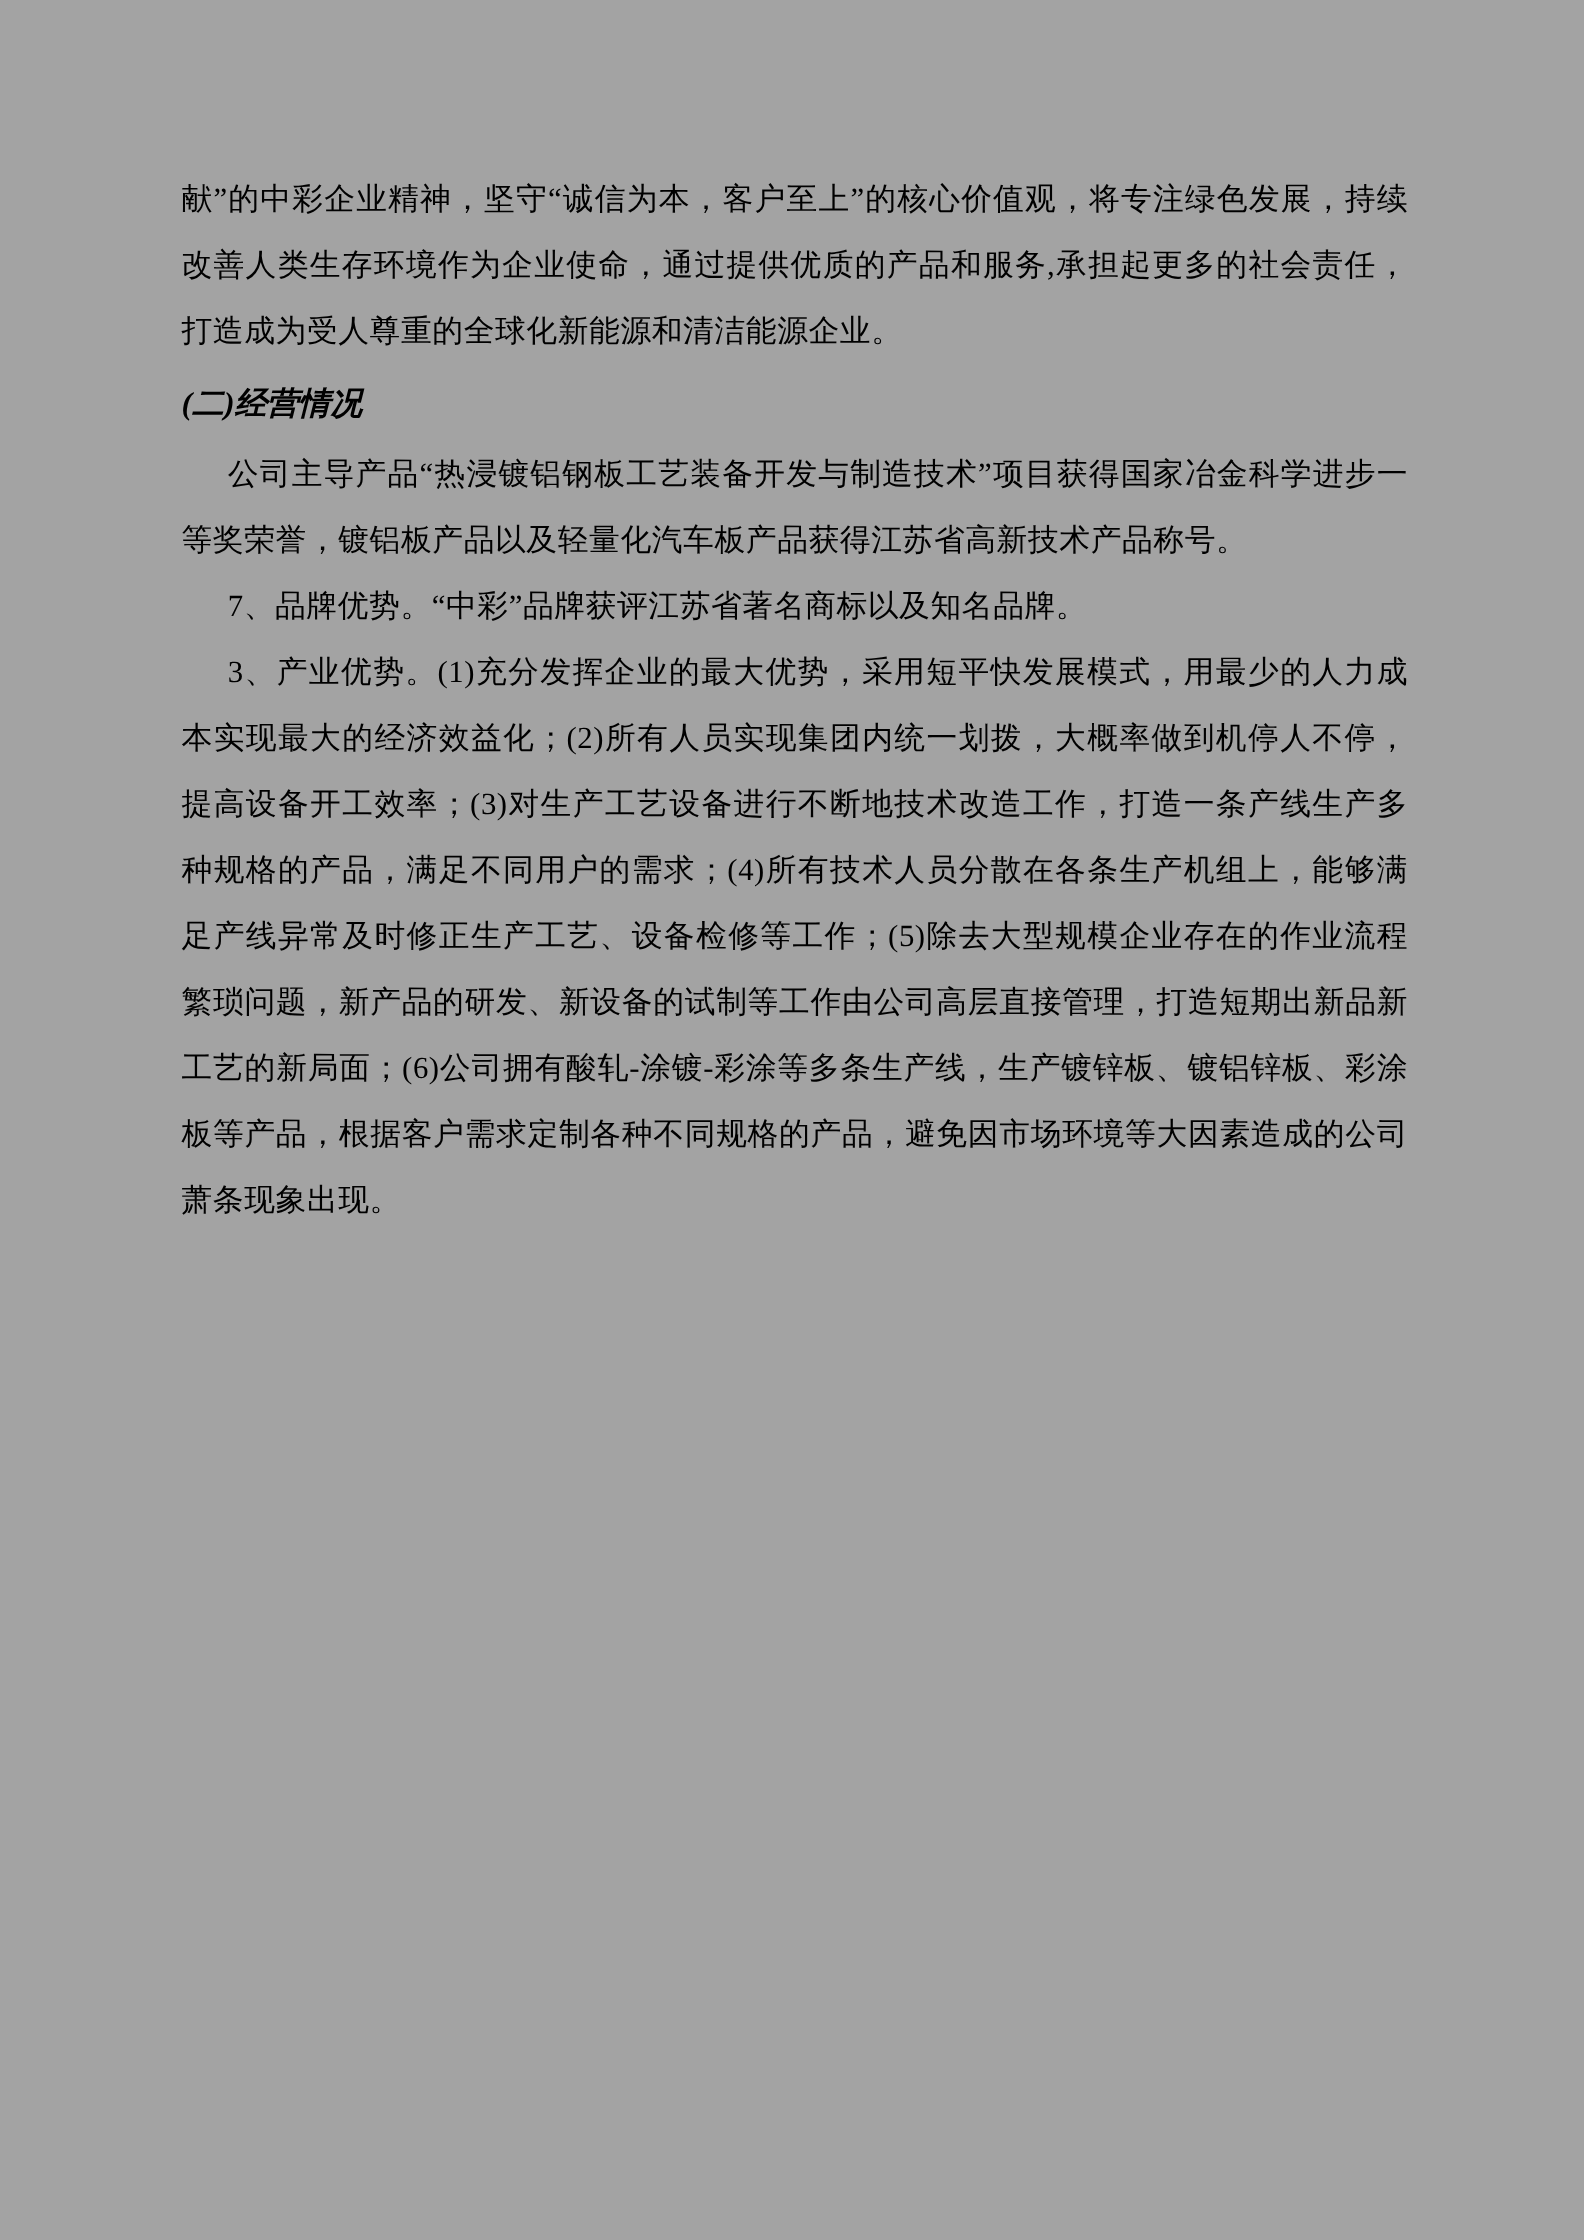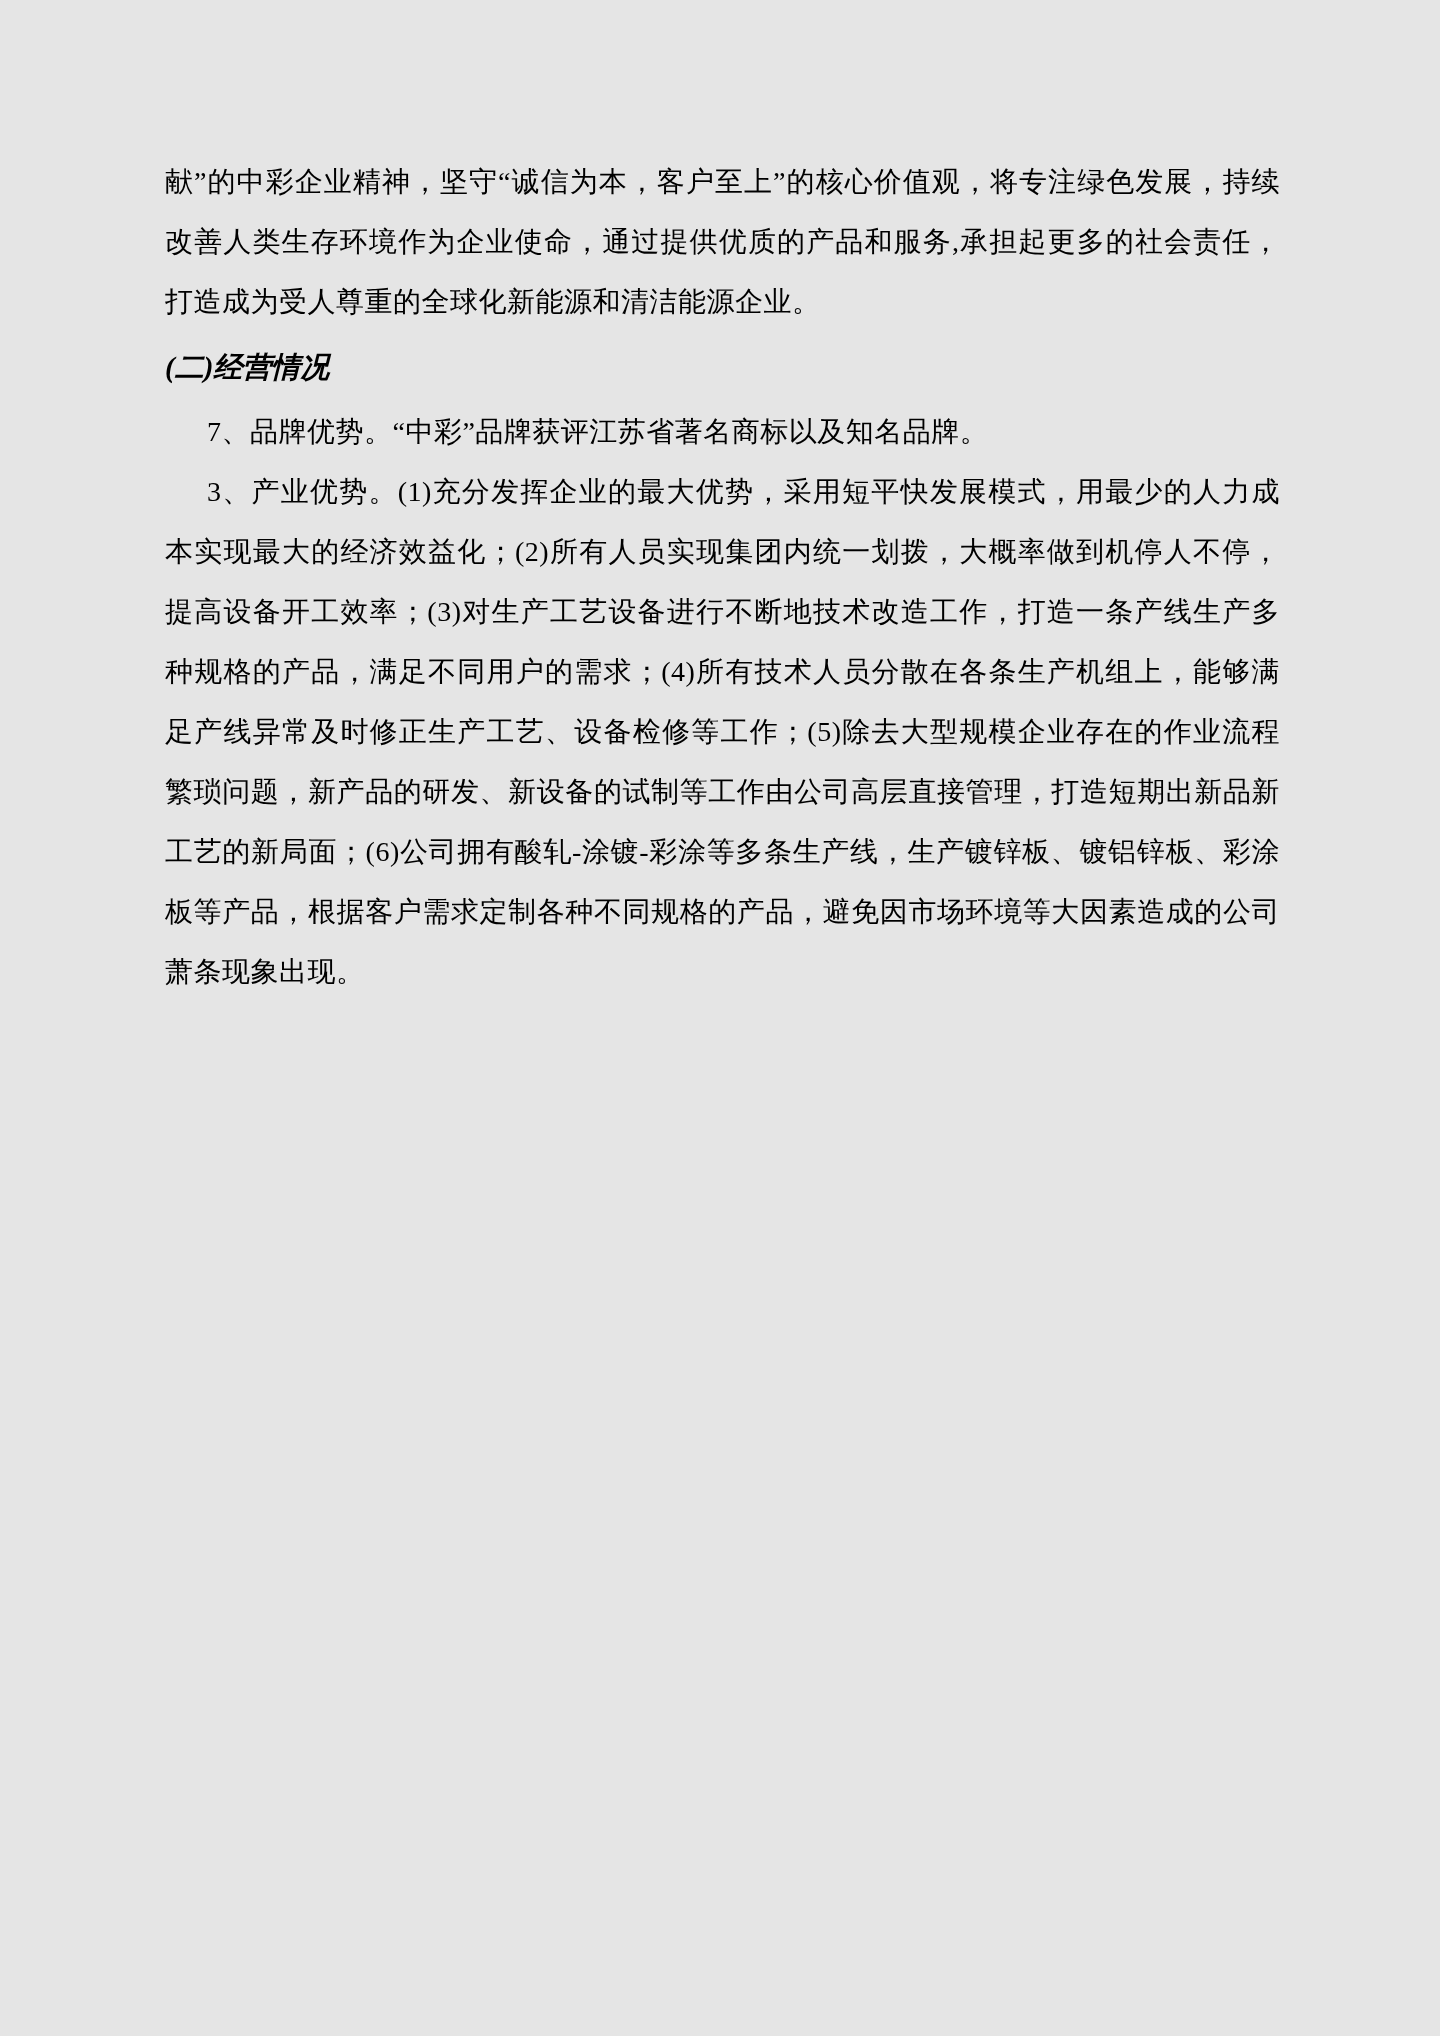--- a/index.html
+++ b/index.html
@@ -5,21 +5,21 @@
   html, body {
     margin: 0;
     padding: 0;
     background: #ffffff;
   }
   .page {
     position: relative;
     width: 1440px;
     height: 2036px;
     margin: 0 auto;
-    background: #e5e5e5;
+    background: #a3a3a3;
     box-sizing: border-box;
     padding: 152px 160px 0 165px;
     overflow: hidden;
     font-family: "Liberation Serif", "DejaVu Serif", serif;
     color: #000000;
   }
   .para {
     margin: 0;
     font-size: 28px;
     line-height: 60px;
@@ -43,18 +43,19 @@
 
 <div class="page">
 
   <p class="para">献”的中彩企业精神，坚守“诚信为本，客户至上”的核心价值观，将专注绿色发展，持续改善人类生存环境作为企业使命，通过提供优质的产品和服务,承担起更多的社会责任，打造成为受人尊重的全球化新能源和清洁能源企业。</p>
 
   <h2 class="heading">(二)经营情况</h2>
 
 
 
 
+  <p class="para indent">公司主导产品“热浸镀铝钢板工艺装备开发与制造技术”项目获得国家冶金科学进步一等奖荣誉，镀铝板产品以及轻量化汽车板产品获得江苏省高新技术产品称号。</p>
 
   <p class="para indent">7、品牌优势。“中彩”品牌获评江苏省著名商标以及知名品牌。</p>
 
   <p class="para indent">3、产业优势。(1)充分发挥企业的最大优势，采用短平快发展模式，用最少的人力成本实现最大的经济效益化；(2)所有人员实现集团内统一划拨，大概率做到机停人不停，提高设备开工效率；(3)对生产工艺设备进行不断地技术改造工作，打造一条产线生产多种规格的产品，满足不同用户的需求；(4)所有技术人员分散在各条生产机组上，能够满足产线异常及时修正生产工艺、设备检修等工作；(5)除去大型规模企业存在的作业流程繁琐问题，新产品的研发、新设备的试制等工作由公司高层直接管理，打造短期出新品新工艺的新局面；(6)公司拥有酸轧-涂镀-彩涂等多条生产线，生产镀锌板、镀铝锌板、彩涂板等产品，根据客户需求定制各种不同规格的产品，避免因市场环境等大因素造成的公司萧条现象出现。</p>
 
 </div>
 
 </body></html>

